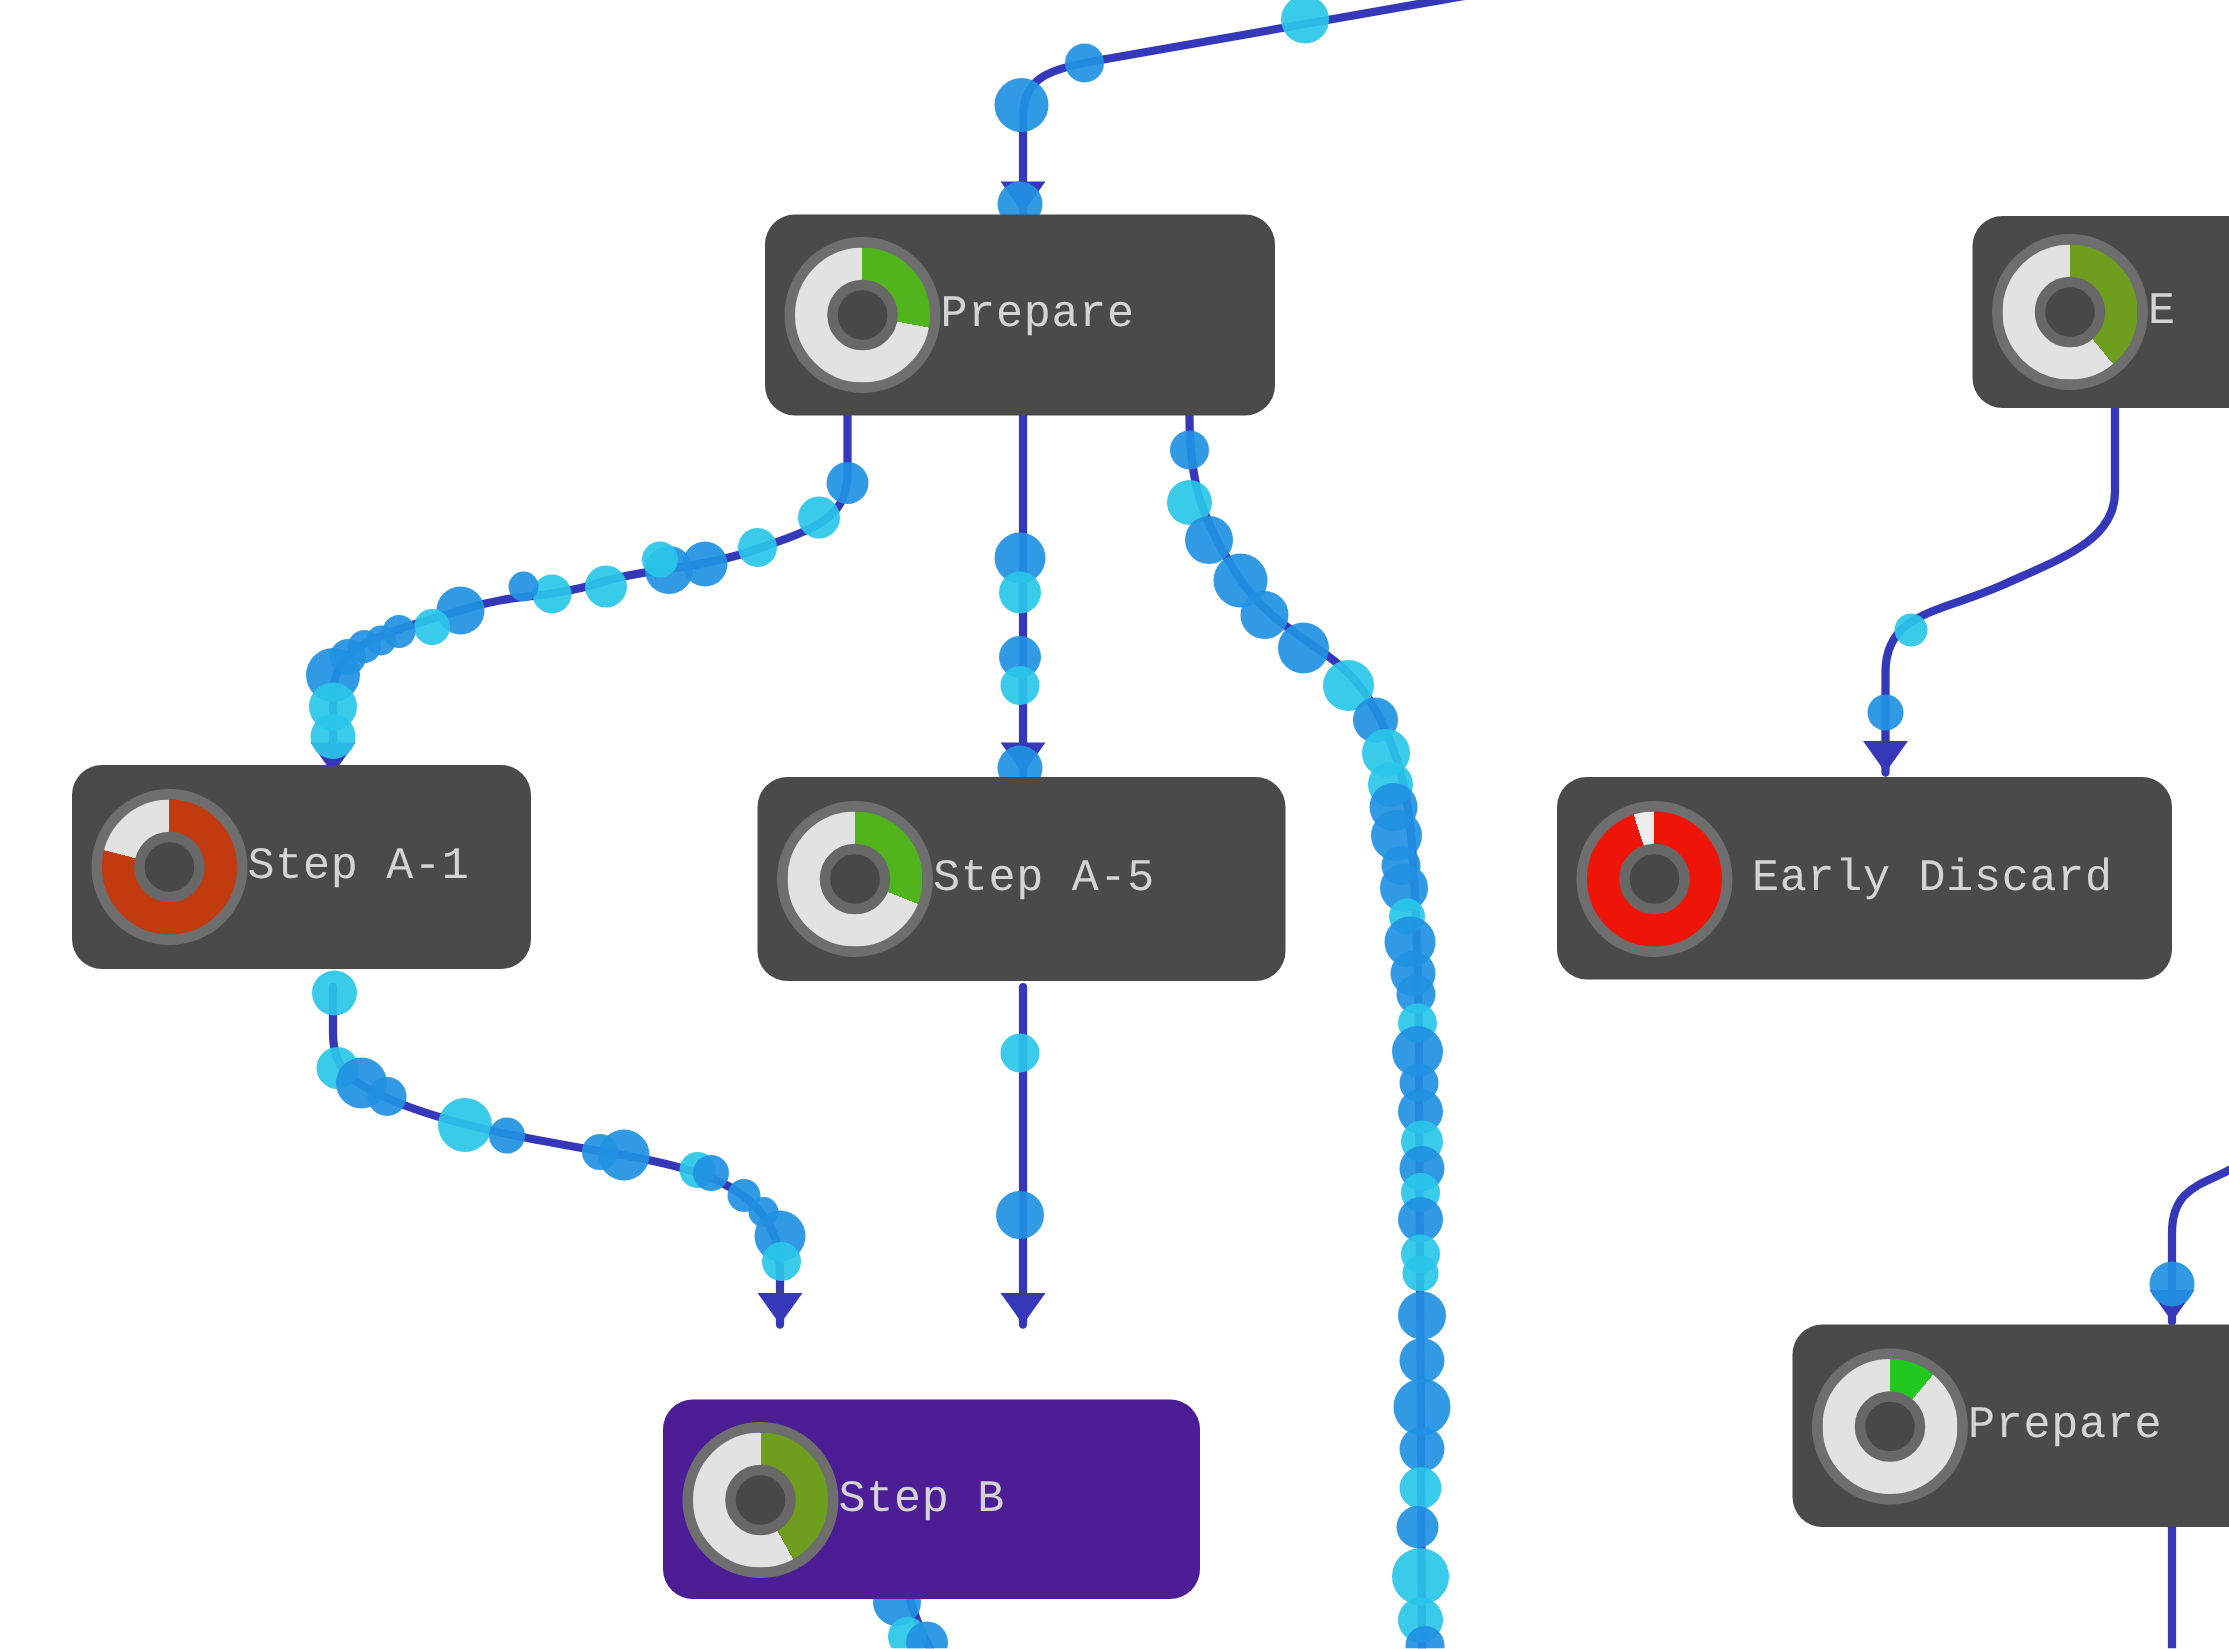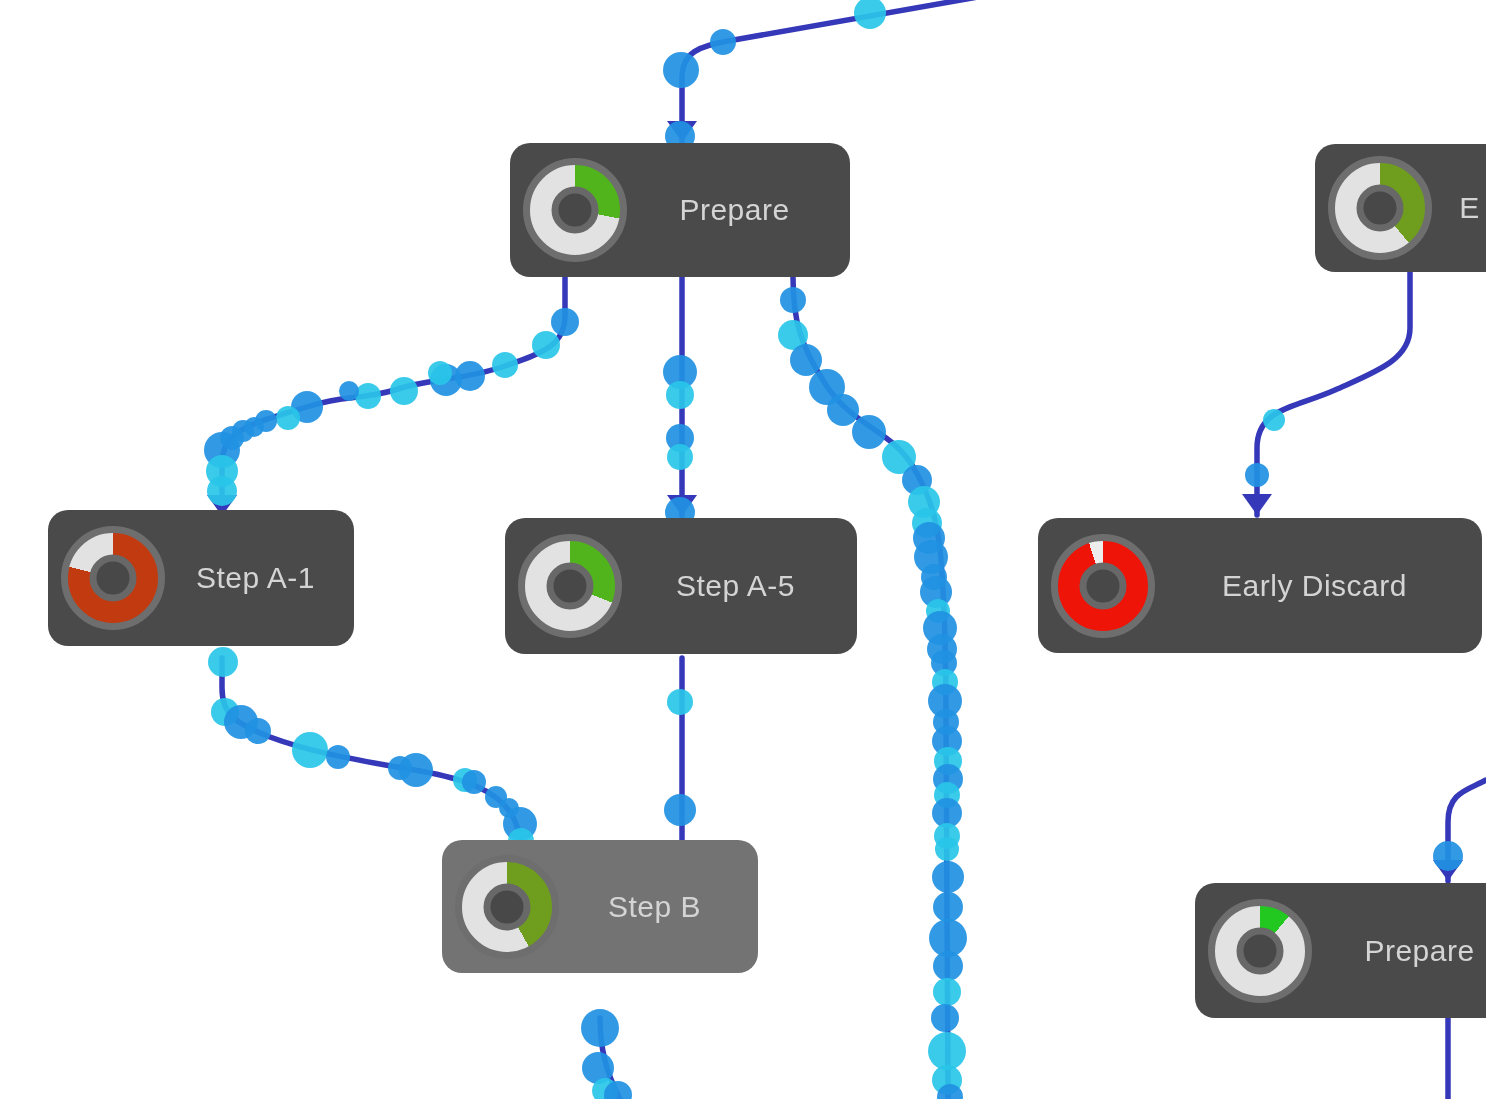--- a/index.html
+++ b/index.html
@@ -44,27 +44,28 @@
     position: absolute;
     left: 50%; top: 50%;
     transform: translate(-50%, -50%);
     width: 33px; height: 33px;
     background: #484848;
     border: 7px solid #686868;
     border-radius: 50%;
   }
   .node .label {
     flex: 1 1 auto;
-    text-align: center;
+    text-align: left;
     color: #d4d4d4;
     font-size: 30px;
     line-height: 1;
     white-space: nowrap;
     padding-right: 8px;
     letter-spacing: 0.5px;
+    font-family: Liberation Mono, monospace;
   }
 </style>
 </head>
 <body>
 
 <div class="canvas" style="width: 1486px; height: 1099px; background: rgb(255, 255, 255);">
   <svg class="edge-layer" id="edge-svg" xmlns="http://www.w3.org/2000/svg" viewBox="0 0 1486 1099">
       <path d="M 995,-6 L 728,41 C 700,46 682,52 682,78 L 682,142" fill="none" stroke="#3538b8" stroke-width="5.5" stroke-linecap="round"></path>
       <path d="M 565,277 L 565,315 C 565,345 545,352 505,366 C 462,381 430,378 395,390 C 360,400 345,395 310,406 C 270,418 240,425 228,442 C 222,452 222,458 222,470 L 222,516" fill="none" stroke="#3538b8" stroke-width="5.5" stroke-linecap="round"></path>
       <path d="M 682,277 L 682,516" fill="none" stroke="#3538b8" stroke-width="5.5" stroke-linecap="round"></path>
@@ -188,27 +189,27 @@
           <div class="hole"></div>
         </div>
         <span class="label" style="color: rgb(212, 212, 212);">Step A-1</span>
       </div>
       <div class="node" style="left: 505px; top: 518px; width: 352px; height: 136px; background: rgb(74, 74, 75);">
         <div class="donut" style="background: conic-gradient(rgb(82, 180, 28) 0deg, rgb(82, 180, 28) 31%, rgb(226, 226, 226) 31%, rgb(226, 226, 226) 100%); border-color: rgb(110, 110, 110);">
           <div class="hole"></div>
         </div>
         <span class="label" style="color: rgb(212, 212, 212);">Step A-5</span>
       </div>
-      <div class="node" style="left: 1038px; top: 518px; width: 444px; height: 135px; background: rgb(74, 74, 75);">
+      <div class="node" style="left: 1038px; top: 518px; width: 410px; height: 135px; background: rgb(74, 74, 75); gap: 13px;">
         <div class="donut" style="background: conic-gradient(rgb(238, 20, 8) 0deg, rgb(238, 20, 8) 95%, rgb(237, 237, 237) 95%, rgb(237, 237, 237) 100%); border-color: rgb(110, 110, 110);">
           <div class="hole"></div>
         </div>
         <span class="label" style="color: rgb(212, 212, 212);">Early Discard</span>
       </div>
-      <div class="node" style="left: 442px; top: 840px; width: 316px; height: 133px; background: #737373;">
+      <div class="node" style="left: 442px; top: 933px; width: 358px; height: 133px; background: #4c1d95;">
         <div class="donut" style="background: conic-gradient(rgb(111, 158, 30) 0deg, rgb(111, 158, 30) 42%, rgb(226, 226, 226) 42%, rgb(226, 226, 226) 100%); border-color: rgb(110, 110, 110);">
           <div class="hole"></div>
         </div>
         <span class="label" style="color: rgb(212, 212, 212);">Step B</span>
       </div>
       <div class="node" style="left: 1195px; top: 883px; width: 340px; height: 135px; background: rgb(74, 74, 75);">
         <div class="donut" style="background: conic-gradient(rgb(34, 199, 31) 0deg, rgb(34, 199, 31) 11%, rgb(226, 226, 226) 11%, rgb(226, 226, 226) 100%); border-color: rgb(110, 110, 110);">
           <div class="hole"></div>
         </div>
         <span class="label" style="color: rgb(212, 212, 212);">Prepare</span>

